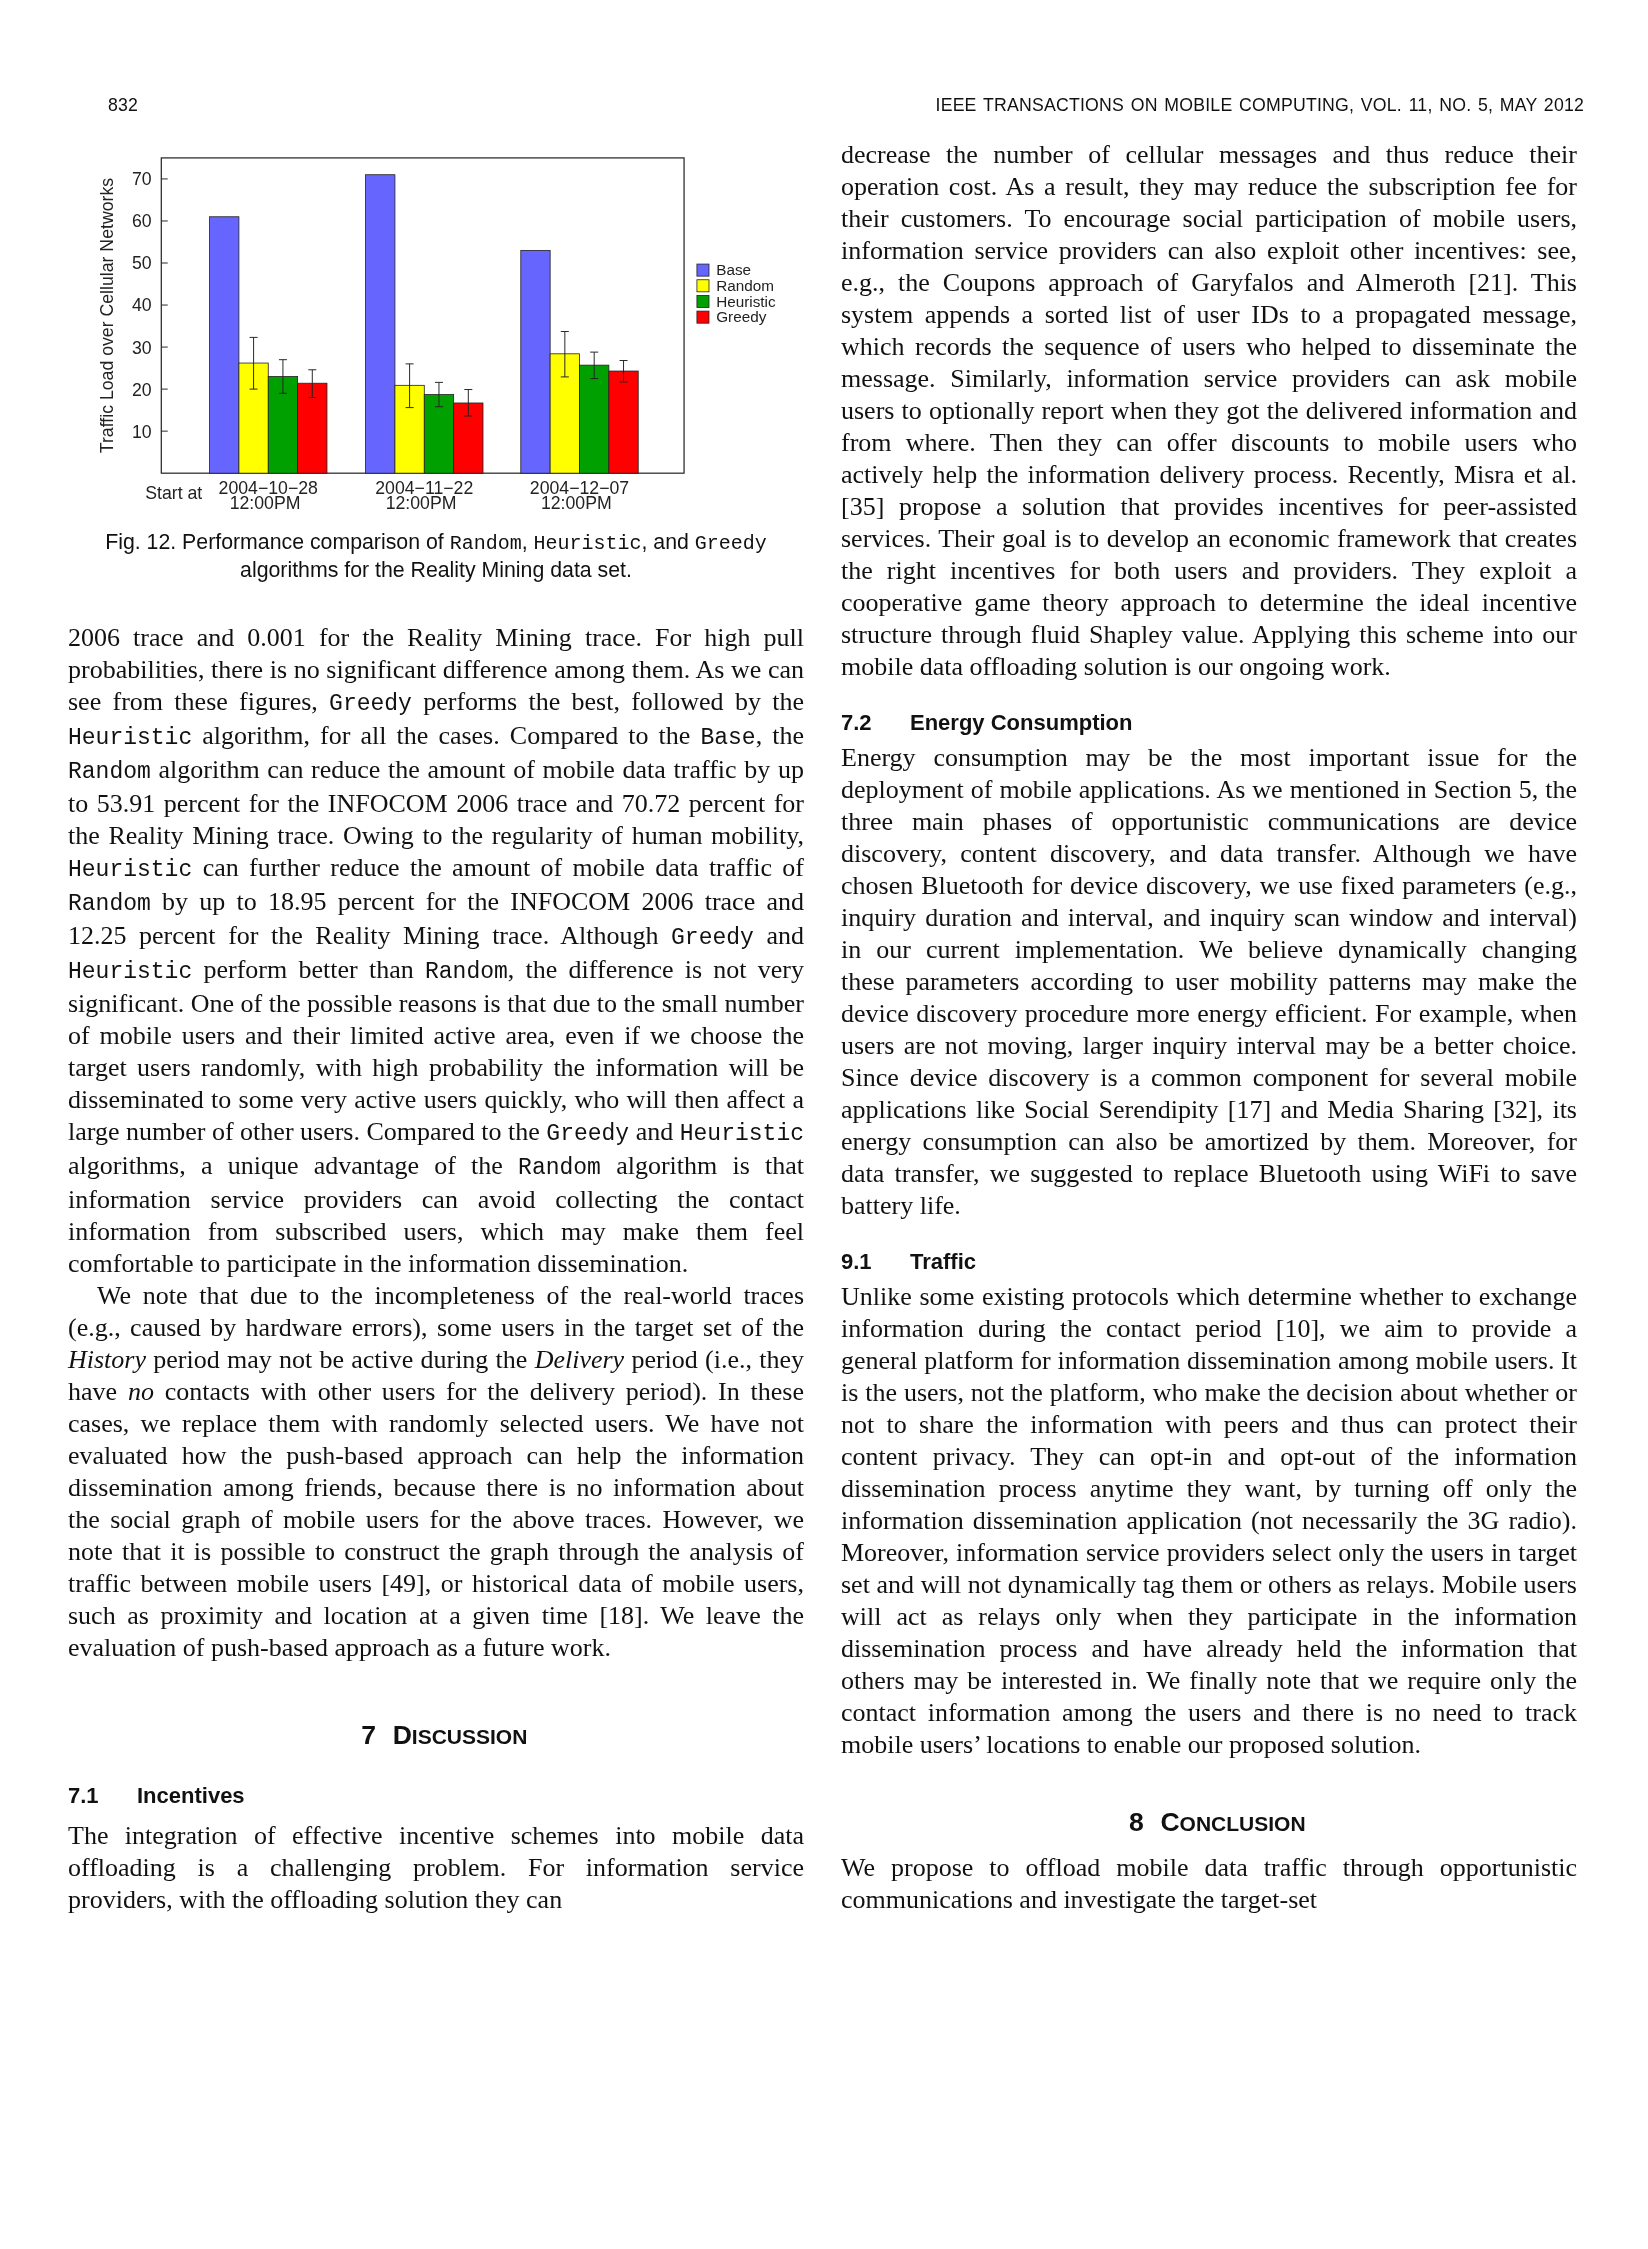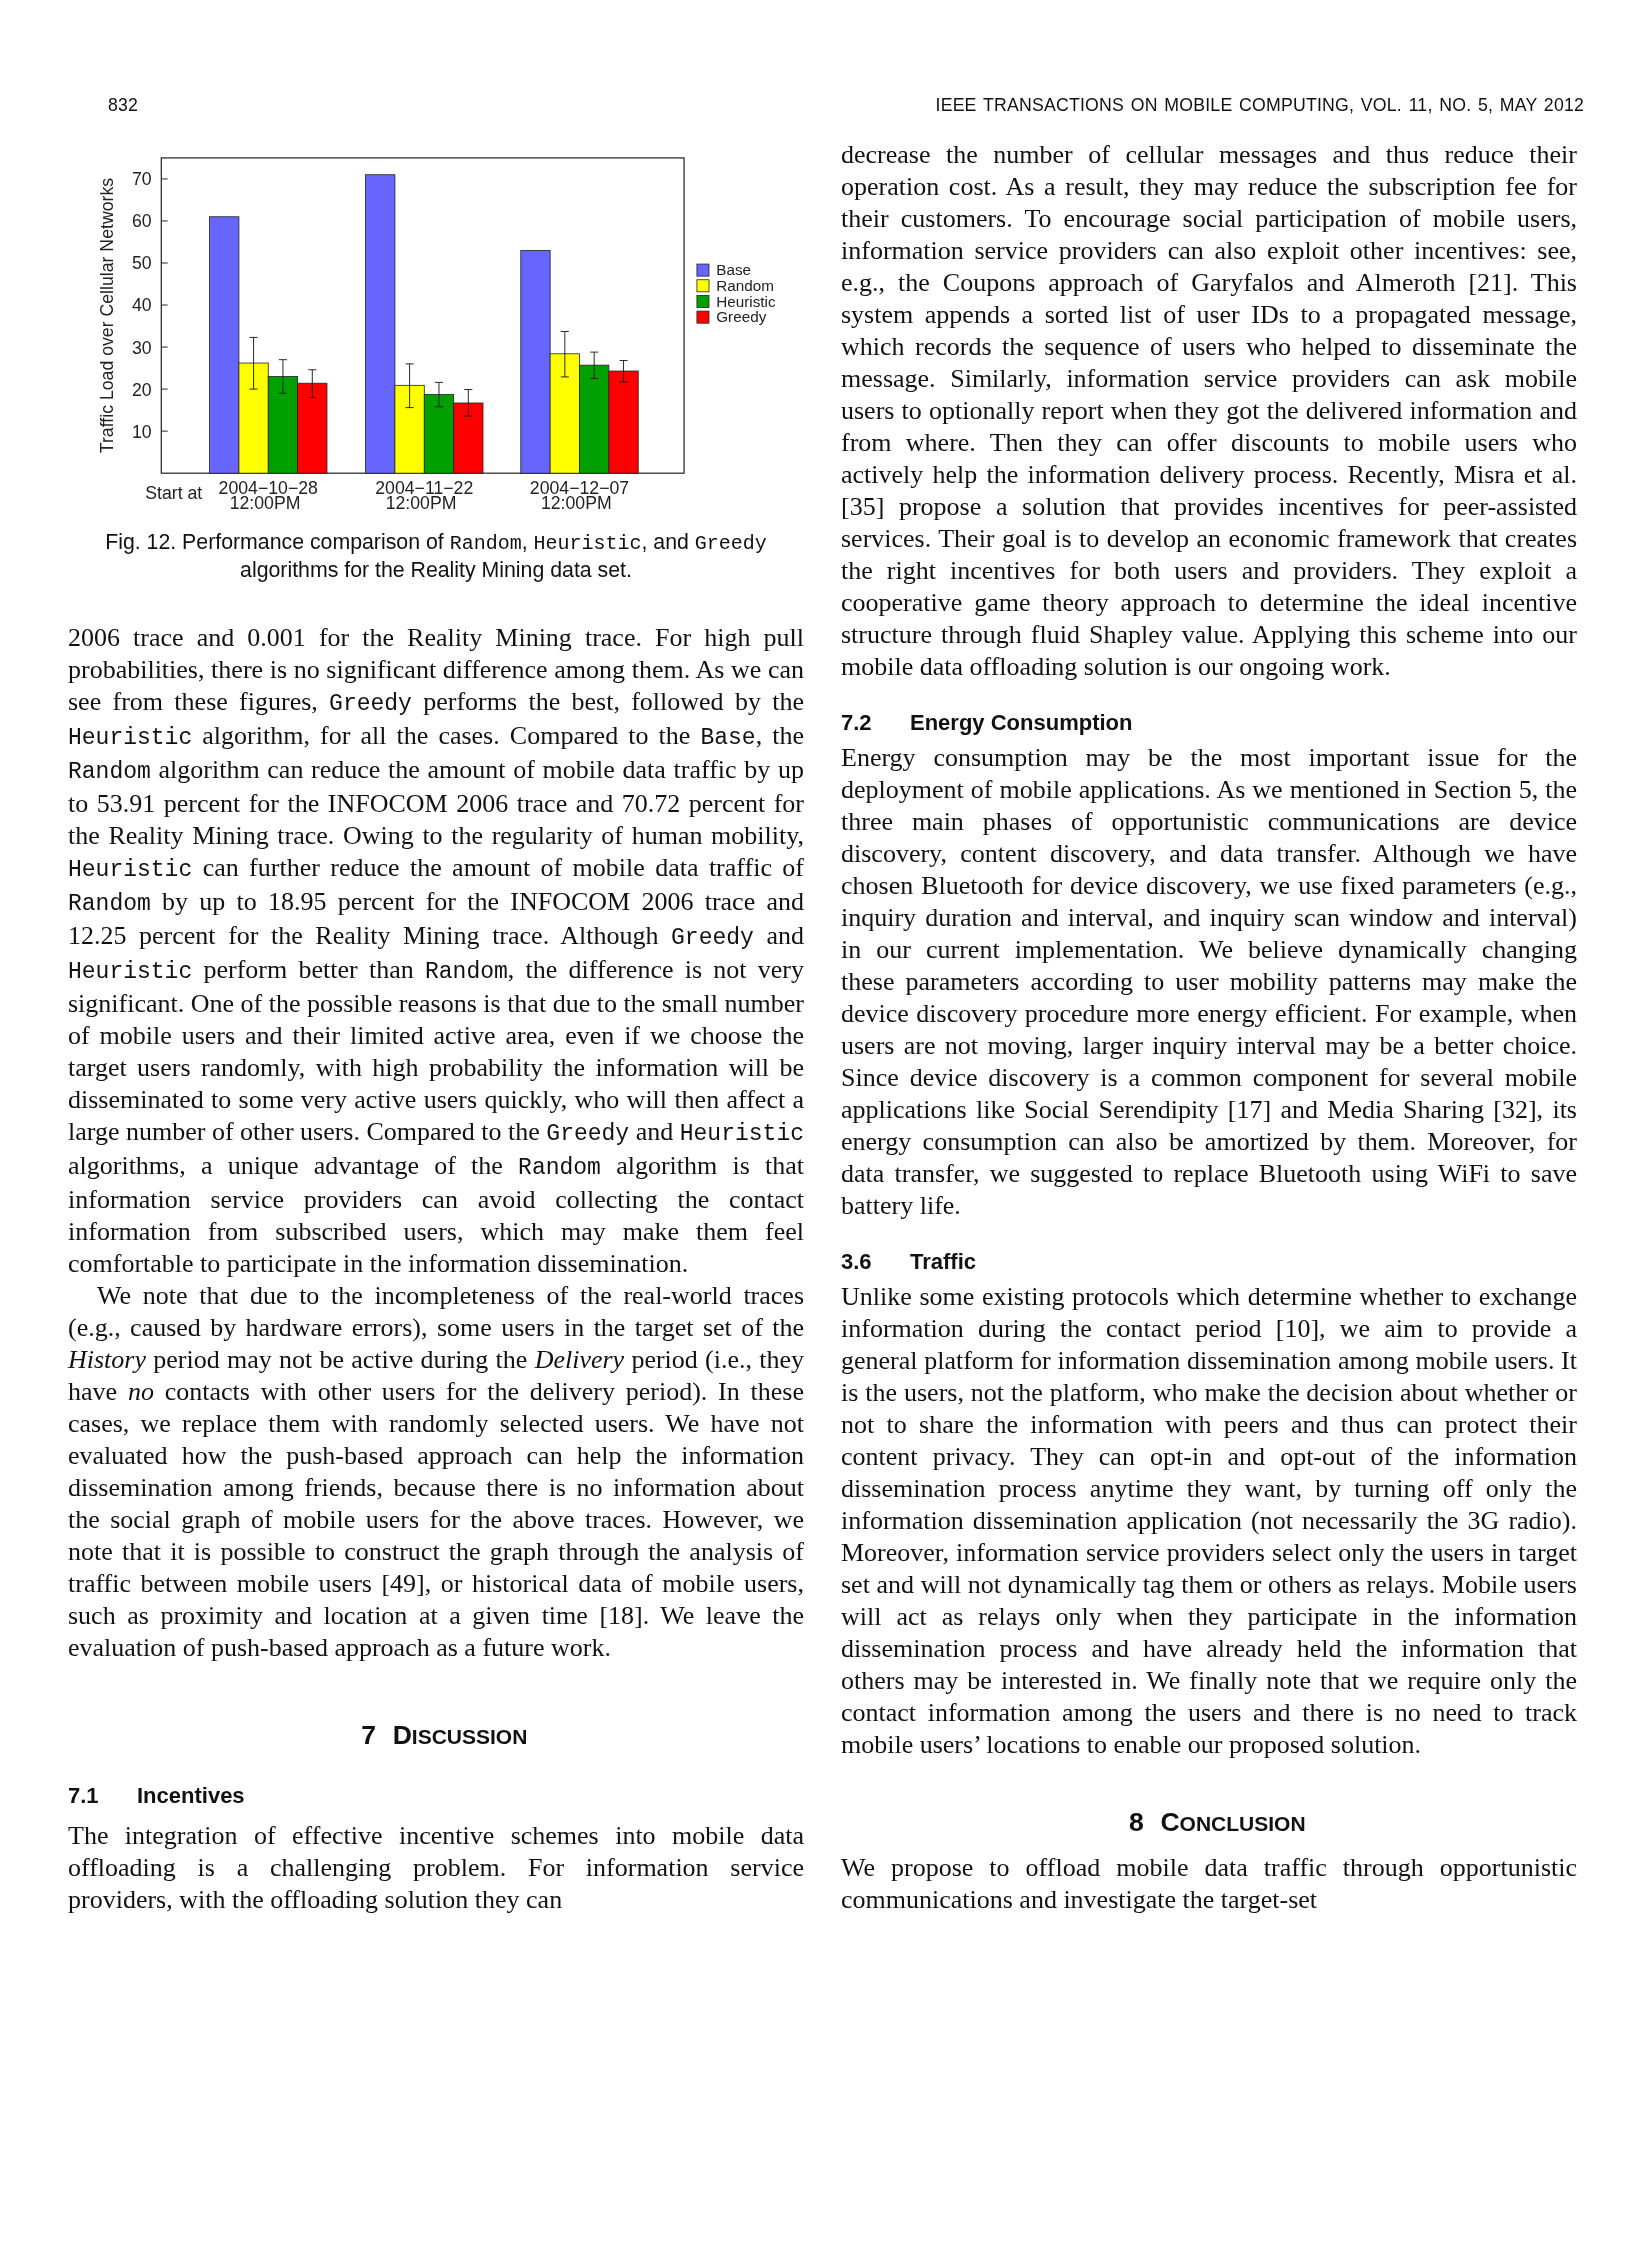--- a/index.html
+++ b/index.html
@@ -126,19 +126,19 @@
   <h3 class="sub-head" style="margin-top:27px;"><span class="num">7.1</span><span>Incentives</span></h3>
   <p style="margin-top:8px;">The integration of effective incentive schemes into mobile data offloading is a challenging problem. For information service providers, with the offloading solution they can</p>
 </div>
 
 <div class="col col-right">
   <p>decrease the number of cellular messages and thus reduce their operation cost. As a result, they may reduce the subscription fee for their customers. To encourage social participation of mobile users, information service providers can also exploit other incentives: see, e.g., the Coupons approach of Garyfalos and Almeroth [21]. This system appends a sorted list of user IDs to a propagated message, which records the sequence of users who helped to disseminate the message. Similarly, information service providers can ask mobile users to optionally report when they got the delivered information and from where. Then they can offer discounts to mobile users who actively help the information delivery process. Recently, Misra et al. [35] propose a solution that provides incentives for peer-assisted services. Their goal is to develop an economic framework that creates the right incentives for both users and providers. They exploit a cooperative game theory approach to determine the ideal incentive structure through fluid Shapley value. Applying this scheme into our mobile data offloading solution is our ongoing work.</p>
 
   <h3 class="sub-head" style="margin-top:24px;"><span class="num">7.2</span><span>Energy Consumption</span></h3>
   <p style="margin-top:3.2px;">Energy consumption may be the most important issue for the deployment of mobile applications. As we mentioned in Section 5, the three main phases of opportunistic communications are device discovery, content discovery, and data transfer. Although we have chosen Bluetooth for device discovery, we use fixed parameters (e.g., inquiry duration and interval, and inquiry scan window and interval) in our current implementation. We believe dynamically changing these parameters according to user mobility patterns may make the device discovery procedure more energy efficient. For example, when users are not moving, larger inquiry interval may be a better choice. Since device discovery is a common component for several mobile applications like Social Serendipity [17] and Media Sharing [32], its energy consumption can also be amortized by them. Moreover, for data transfer, we suggested to replace Bluetooth using WiFi to save battery life.</p>
 
-  <h3 class="sub-head" style="margin-top:24px;"><span class="num">3.6</span><span>Traffic</span></h3>
+  <h3 class="sub-head" style="margin-top:24px;"><span class="num">9.1</span><span>Traffic</span></h3>
   <p style="margin-top:3.2px;">Unlike some existing protocols which determine whether to exchange information during the contact period [10], we aim to provide a general platform for information dissemination among mobile users. It is the users, not the platform, who make the decision about whether or not to share the information with peers and thus can protect their content privacy. They can opt-in and opt-out of the information dissemination process anytime they want, by turning off only the information dissemination application (not necessarily the 3G radio). Moreover, information service providers select only the users in target set and will not dynamically tag them or others as relays. Mobile users will act as relays only when they participate in the information dissemination process and have already held the information that others may be interested in. We finally note that we require only the contact information among the users and there is no need to track mobile users’ locations to enable our proposed solution.</p>
 
   <h2 class="sec-head" style="margin-top:45px;"><span class="num">8</span><span class="sc-big">C</span><span class="sc-small">ONCLUSION</span></h2>
   <p style="margin-top:11.3px;">We propose to offload mobile data traffic through opportunistic communications and investigate the target-set</p>
 </div>
 
 
 </body></html>

